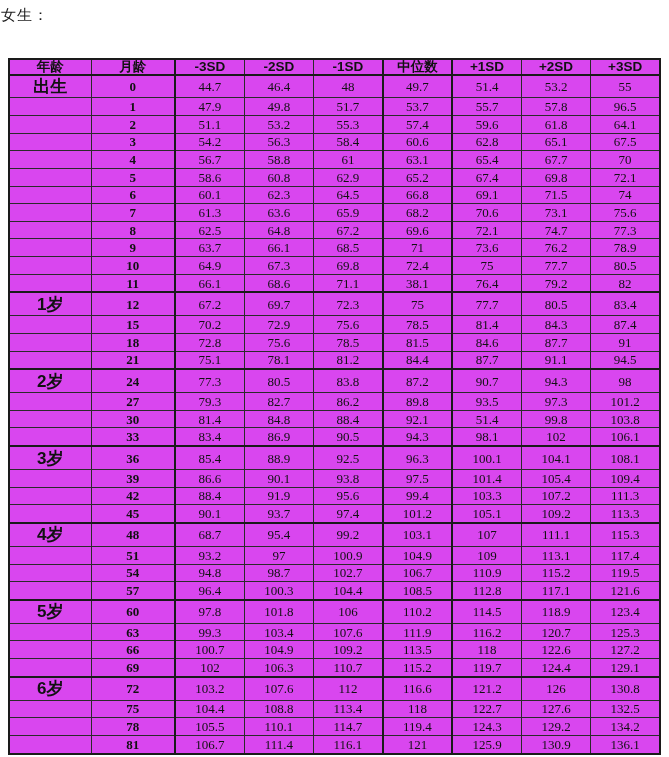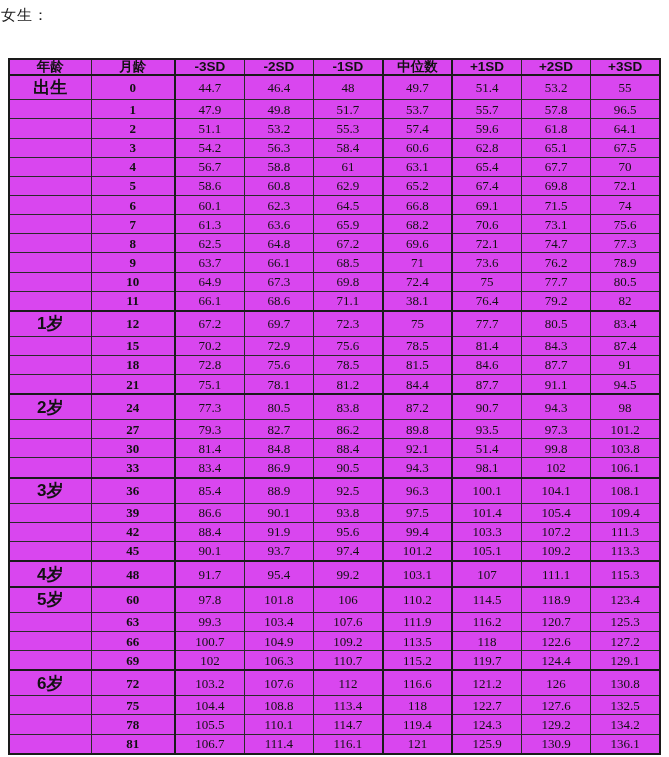--- a/index.html
+++ b/index.html
@@ -354,27 +354,60 @@
         <td class="c3">93.7</td>
         <td class="c4">97.4</td>
         <td class="c5">101.2</td>
         <td class="c6">105.1</td>
         <td class="c7">109.2</td>
         <td class="c8">113.3</td>
       </tr>
       <tr class="year-row">
         <td class="c0">4岁</td>
         <td class="c1">48</td>
-        <td class="c2">91.7</td>
+        <td class="c2">68.7</td>
         <td class="c3">95.4</td>
         <td class="c4">99.2</td>
         <td class="c5">103.1</td>
         <td class="c6">107</td>
         <td class="c7">111.1</td>
         <td class="c8">115.3</td>
+      </tr>
+      <tr>
+        <td class="c0"></td>
+        <td class="c1">51</td>
+        <td class="c2">93.2</td>
+        <td class="c3">97</td>
+        <td class="c4">100.9</td>
+        <td class="c5">104.9</td>
+        <td class="c6">109</td>
+        <td class="c7">113.1</td>
+        <td class="c8">117.4</td>
+      </tr>
+      <tr>
+        <td class="c0"></td>
+        <td class="c1">54</td>
+        <td class="c2">94.8</td>
+        <td class="c3">98.7</td>
+        <td class="c4">102.7</td>
+        <td class="c5">106.7</td>
+        <td class="c6">110.9</td>
+        <td class="c7">115.2</td>
+        <td class="c8">119.5</td>
+      </tr>
+      <tr>
+        <td class="c0"></td>
+        <td class="c1">57</td>
+        <td class="c2">96.4</td>
+        <td class="c3">100.3</td>
+        <td class="c4">104.4</td>
+        <td class="c5">108.5</td>
+        <td class="c6">112.8</td>
+        <td class="c7">117.1</td>
+        <td class="c8">121.6</td>
       </tr>
       <tr class="year-row">
         <td class="c0">5岁</td>
         <td class="c1">60</td>
         <td class="c2">97.8</td>
         <td class="c3">101.8</td>
         <td class="c4">106</td>
         <td class="c5">110.2</td>
         <td class="c6">114.5</td>
         <td class="c7">118.9</td>

